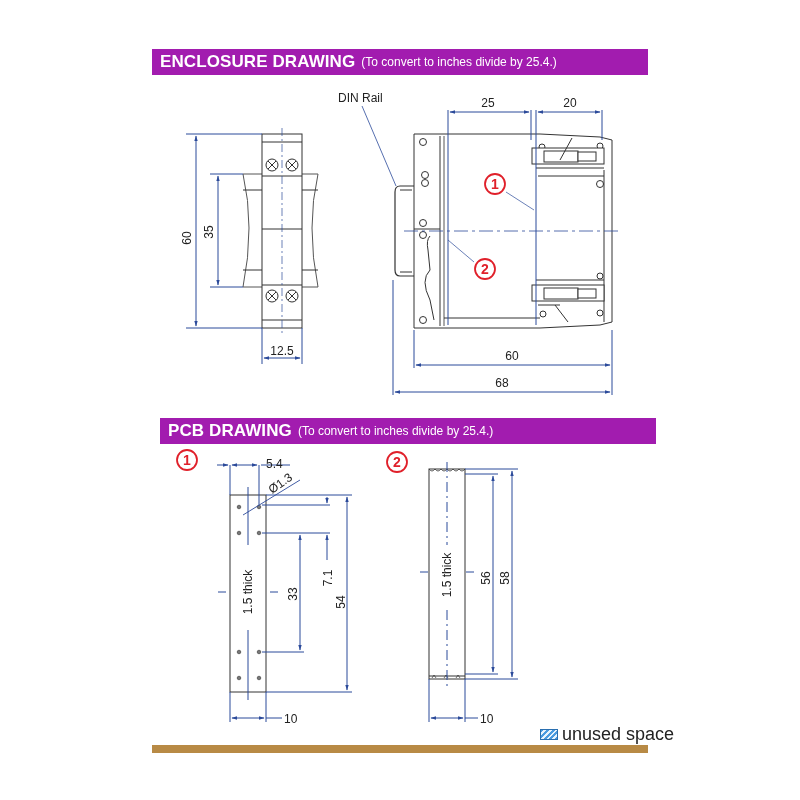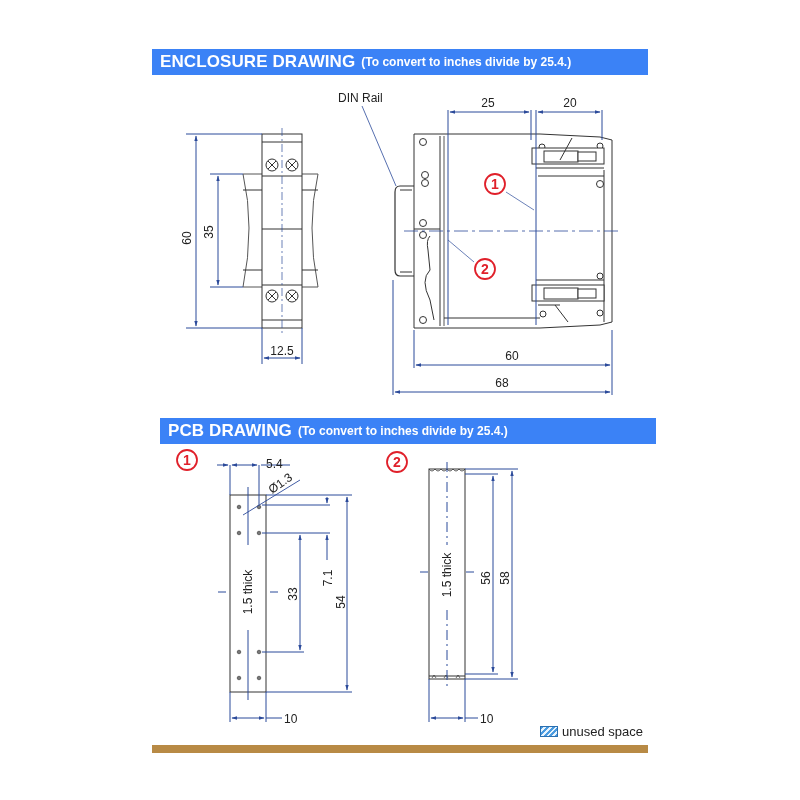--- a/index.html
+++ b/index.html
@@ -1,29 +1,29 @@
 <!DOCTYPE html>
 <html><head>
 <meta charset="utf-8">
 <style>
   html, body { margin: 0; padding: 0; background: #ffffff; }
   body { width: 800px; height: 800px; position: relative; overflow: hidden; font-family: "Liberation Sans", sans-serif; }
   .banner {
     position: absolute; left: 152px; width: 496px; height: 26px;
-    background: #3b82f6; color: #fff; box-sizing: border-box;
+    background: #a21caf; color: #fff; box-sizing: border-box;
     padding-left: 8px; display: flex; align-items: center; white-space: nowrap;
   }
   .banner .main { font-weight: bold; font-size: 17px; letter-spacing: 0.1px; }
-  .banner .sub { font-weight: bold; font-size: 12px; margin-left: 6px; }
+  .banner .sub { font-weight: normal; font-size: 12px; margin-left: 6px; }
   #banner-enclosure { top: 49px; }
   #banner-pcb { top: 418px; margin-left: 8px; }
   #footer-bar { position: absolute; left: 152px; top: 745px; width: 496px; height: 8px; background: #b88a45; }
   svg.drawing { position: absolute; left: 0; top: 0; width: 800px; height: 800px; }
   .lbl { font-family: "Liberation Sans", sans-serif; fill: #222; }
-  .legend { position: absolute; left: 540px; top: 724px; display: flex; align-items: center; font-size: 13px; color: #222; text-align: right; }
+  .legend { position: absolute; left: 540px; top: 724px; display: flex; align-items: center; font-size: 18px; color: #222; text-align: right; }
   .legend .swatch { width: 16px; height: 9px; border: 1px solid #2a6fb0; margin-right: 4px;
     background: repeating-linear-gradient(135deg, #4a9be0 0 2px, #e8f3fc 2px 4px); }
 </style>
 </head>
 <body>
 
 <div class="banner" id="banner-enclosure">
   <span class="main">ENCLOSURE DRAWING</span>
   <span class="sub">(To convert to inches divide by 25.4.)</span>
 </div>

